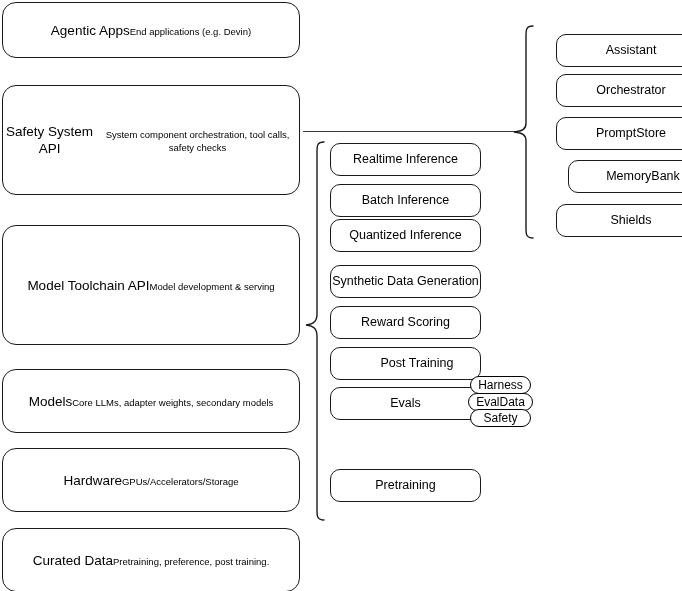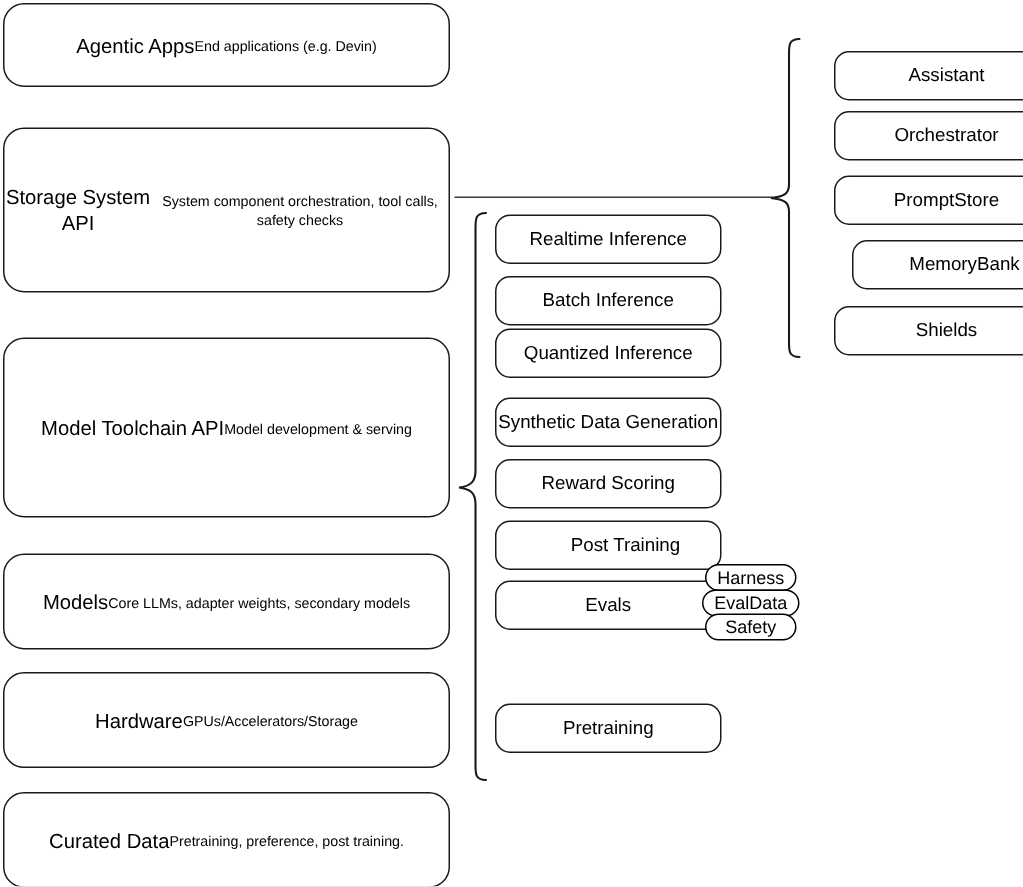--- a/index.html
+++ b/index.html
@@ -98,21 +98,21 @@
 <body>
 
 <div id="canvas">
 
   <div class="box stack-box" style="top:2px;height:56px;">
     <div class="title">Agentic Apps</div>
     <div class="subtitle">End applications (e.g. Devin)</div>
   </div>
 
   <div class="box stack-box" style="top:85px;height:110px;">
-    <div class="title">Storage System API</div>
+    <div class="title">Safety System API</div>
     <div class="subtitle">System component orchestration, tool calls, safety checks</div>
   </div>
 
   <div class="box stack-box" style="top:225px;height:120px;">
     <div class="title">Model Toolchain API</div>
     <div class="subtitle">Model development &amp; serving</div>
   </div>
 
   <div class="box stack-box" style="top:369px;height:64px;">
     <div class="title">Models</div>

